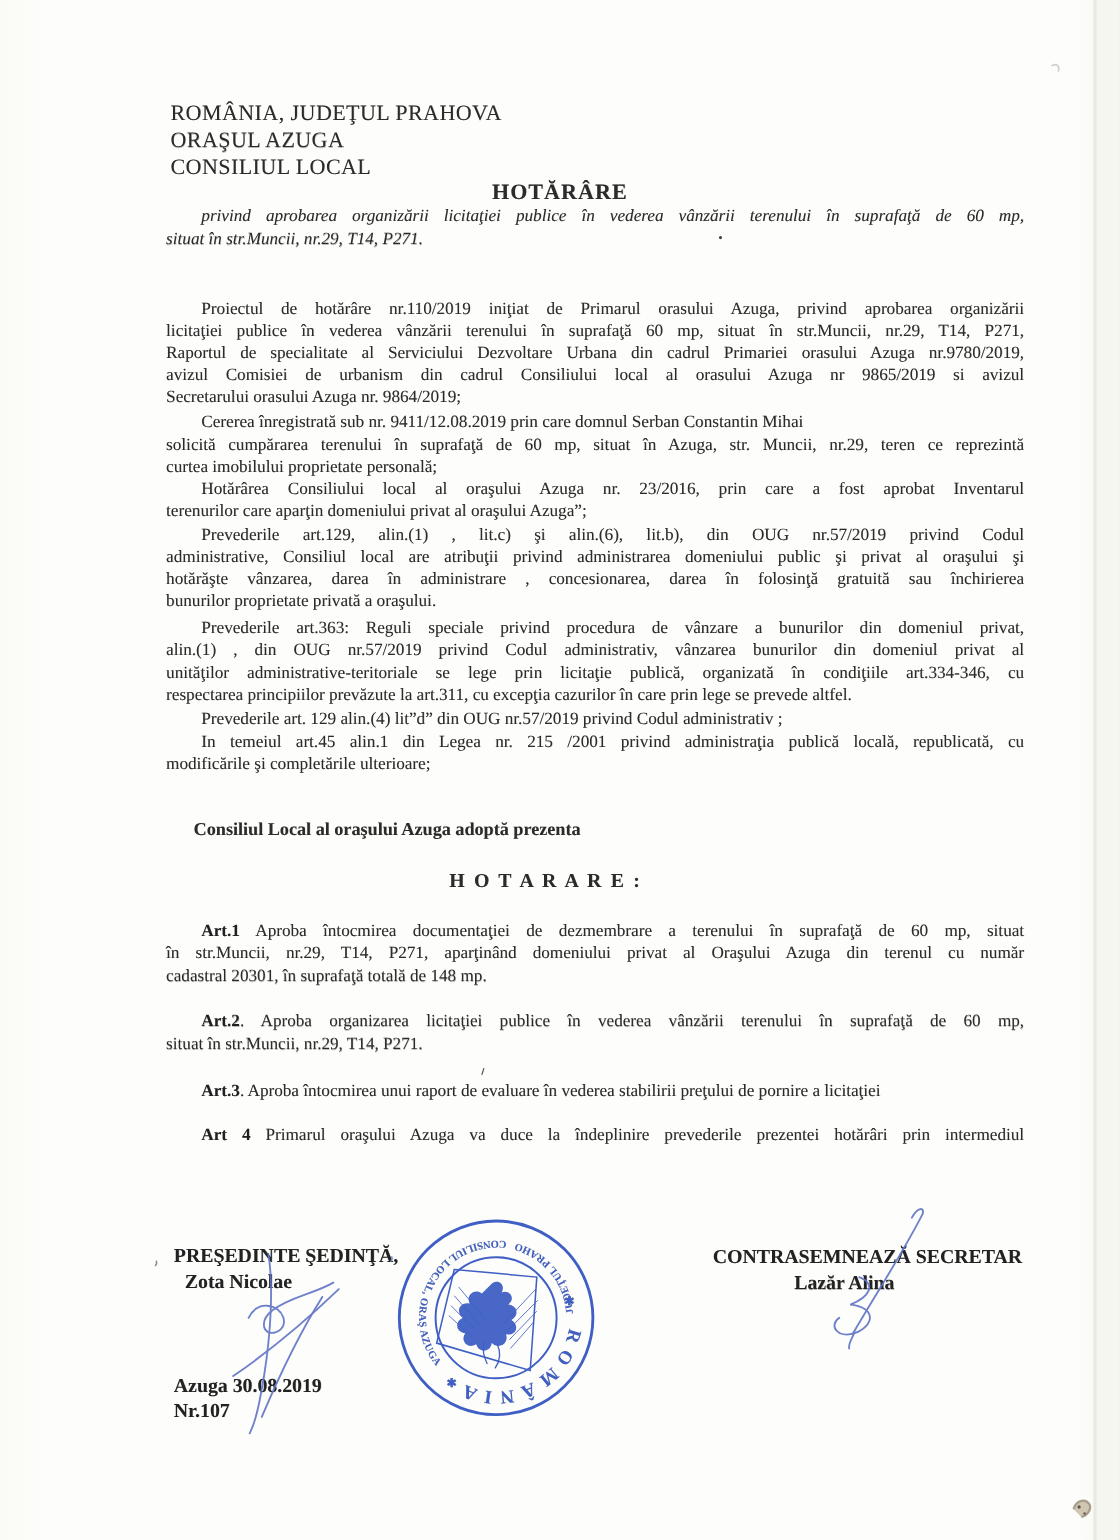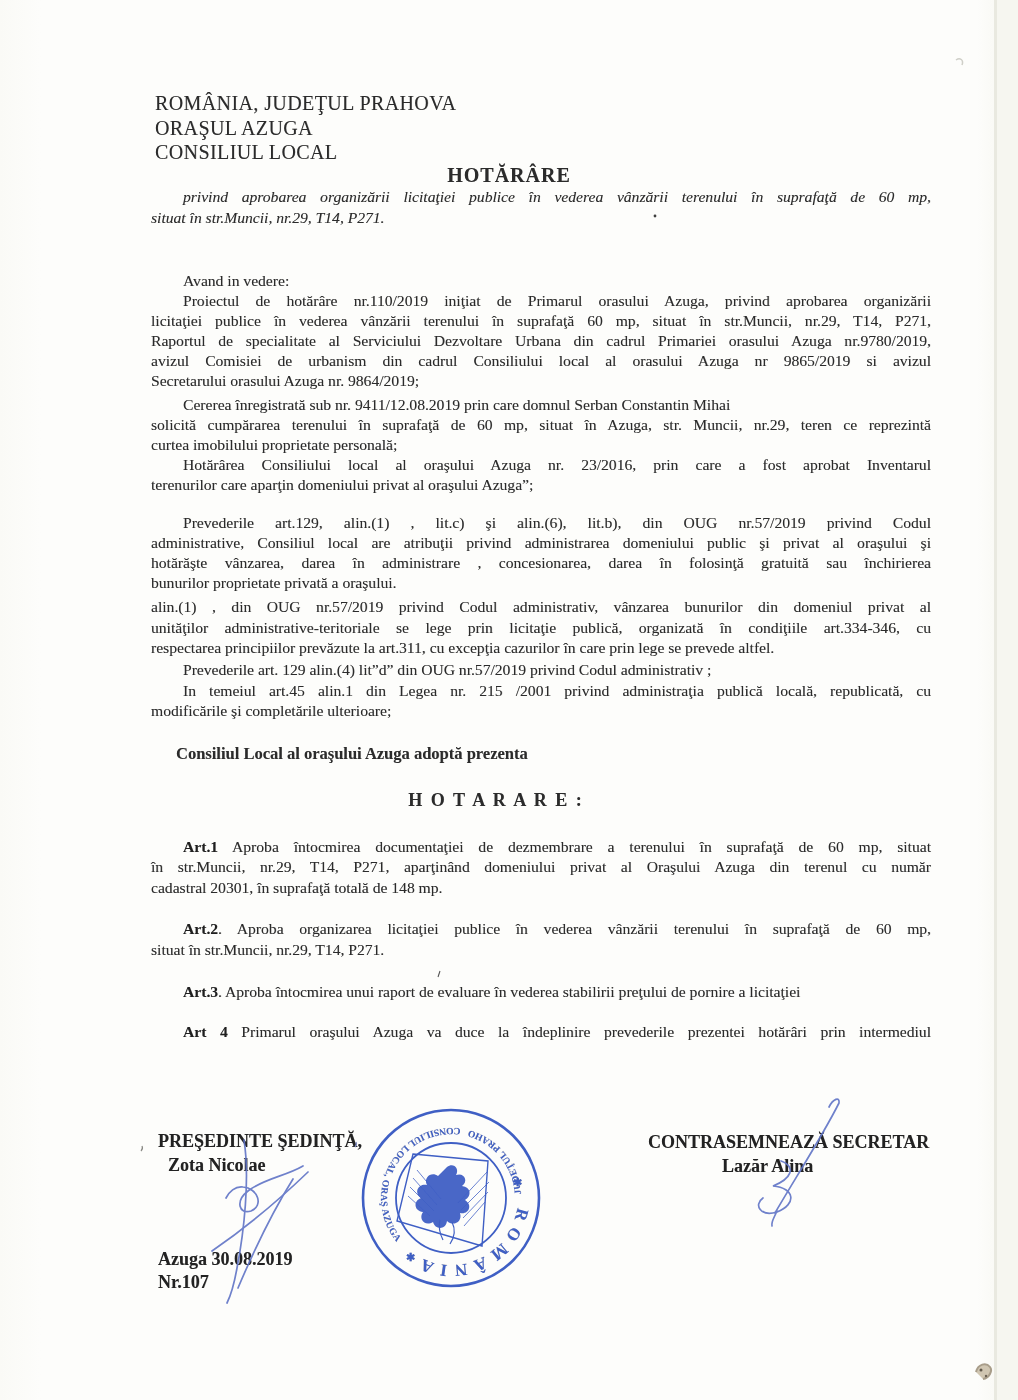--- a/index.html
+++ b/index.html
@@ -44,45 +44,43 @@
 
   <div class="abs subtitle" id="subtitle">
       <div class="para">
         <div class="ln j ind">privind aprobarea  organizării licitaţiei publice în vederea vânzării terenului în suprafaţă de  60 mp,</div>
         <div class="ln">situat în str.Muncii, nr.29, T14, P271.</div>
       </div>
     </div>
 
   <div class="abs body-block" id="body">
       <div class="para">
-        <div class="ln ind">Avand in vedere:</div>
-      </div>
-      <div class="para">
         <div class="ln j ind">Proiectul de hotărâre nr.110/2019  iniţiat de Primarul orasului Azuga, privind aprobarea  organizării</div>
         <div class="ln j">licitaţiei publice în vederea vânzării terenului în suprafaţă 60 mp, situat în str.Muncii, nr.29, T14, P271,</div>
         <div class="ln j">Raportul de specialitate al Serviciului Dezvoltare Urbana din cadrul Primariei orasului Azuga nr.9780/2019,</div>
         <div class="ln j">avizul Comisiei de urbanism din cadrul Consiliului local al orasului Azuga nr 9865/2019 si avizul</div>
         <div class="ln">Secretarului orasului Azuga nr. 9864/2019;</div>
       </div>
       <div class="para" style="margin-top: 3px;">
         <div class="ln ind">Cererea înregistrată sub nr. 9411/12.08.2019 prin care  domnul Serban Constantin Mihai</div>
         <div class="ln j">solicită cumpărarea terenului în suprafaţă de  60  mp, situat în Azuga, str. Muncii, nr.29,  teren ce reprezintă</div>
         <div class="ln">curtea imobilului proprietate personală;</div>
       </div>
       <div class="para">
         <div class="ln j ind">Hotărârea Consiliului local al oraşului Azuga nr. 23/2016, prin care a fost aprobat  Inventarul</div>
         <div class="ln">terenurilor  care aparţin domeniului privat al oraşului Azuga”;</div>
       </div>
-      <div class="para" style="margin-top: 18px;">
+      <div class="para" style="margin-top: 2px;">
         <div class="ln j ind">Prevederile    art.129, alin.(1) , lit.c) şi alin.(6), lit.b), din OUG nr.57/2019 privind Codul</div>
         <div class="ln j">administrative, Consiliul local are atribuţii privind administrarea  domeniului public şi privat al oraşului şi</div>
         <div class="ln j">hotărăşte  vânzarea, darea în administrare , concesionarea, darea în folosinţă gratuită sau închirierea</div>
         <div class="ln">bunurilor proprietate privată a oraşului.</div>
       </div>
       <div class="para" style="margin-top: 4px;">
+        <div class="ln j ind">Prevederile art.363: Reguli speciale privind procedura de vânzare a bunurilor din domeniul privat,</div>
         <div class="ln j">alin.(1) , din OUG nr.57/2019 privind Codul administrativ, vânzarea bunurilor din domeniul privat al</div>
         <div class="ln j">unităţilor administrative-teritoriale se lege prin licitaţie publică, organizată în condiţiile art.334-346,  cu</div>
         <div class="ln">respectarea principiilor prevăzute la art.311, cu excepţia cazurilor  în care prin lege se prevede altfel.</div>
       </div>
       <div class="para" style="margin-top: 2px;">
         <div class="ln ind">Prevederile art. 129 alin.(4) lit”d” din  OUG nr.57/2019 privind Codul administrativ ;</div>
       </div>
       <div class="para" style="margin-top: 1px;">
         <div class="ln j ind">In temeiul art.45 alin.1 din Legea nr. 215 /2001 privind administraţia publică locală, republicată, cu</div>
         <div class="ln">modificările şi completările ulterioare;</div>

